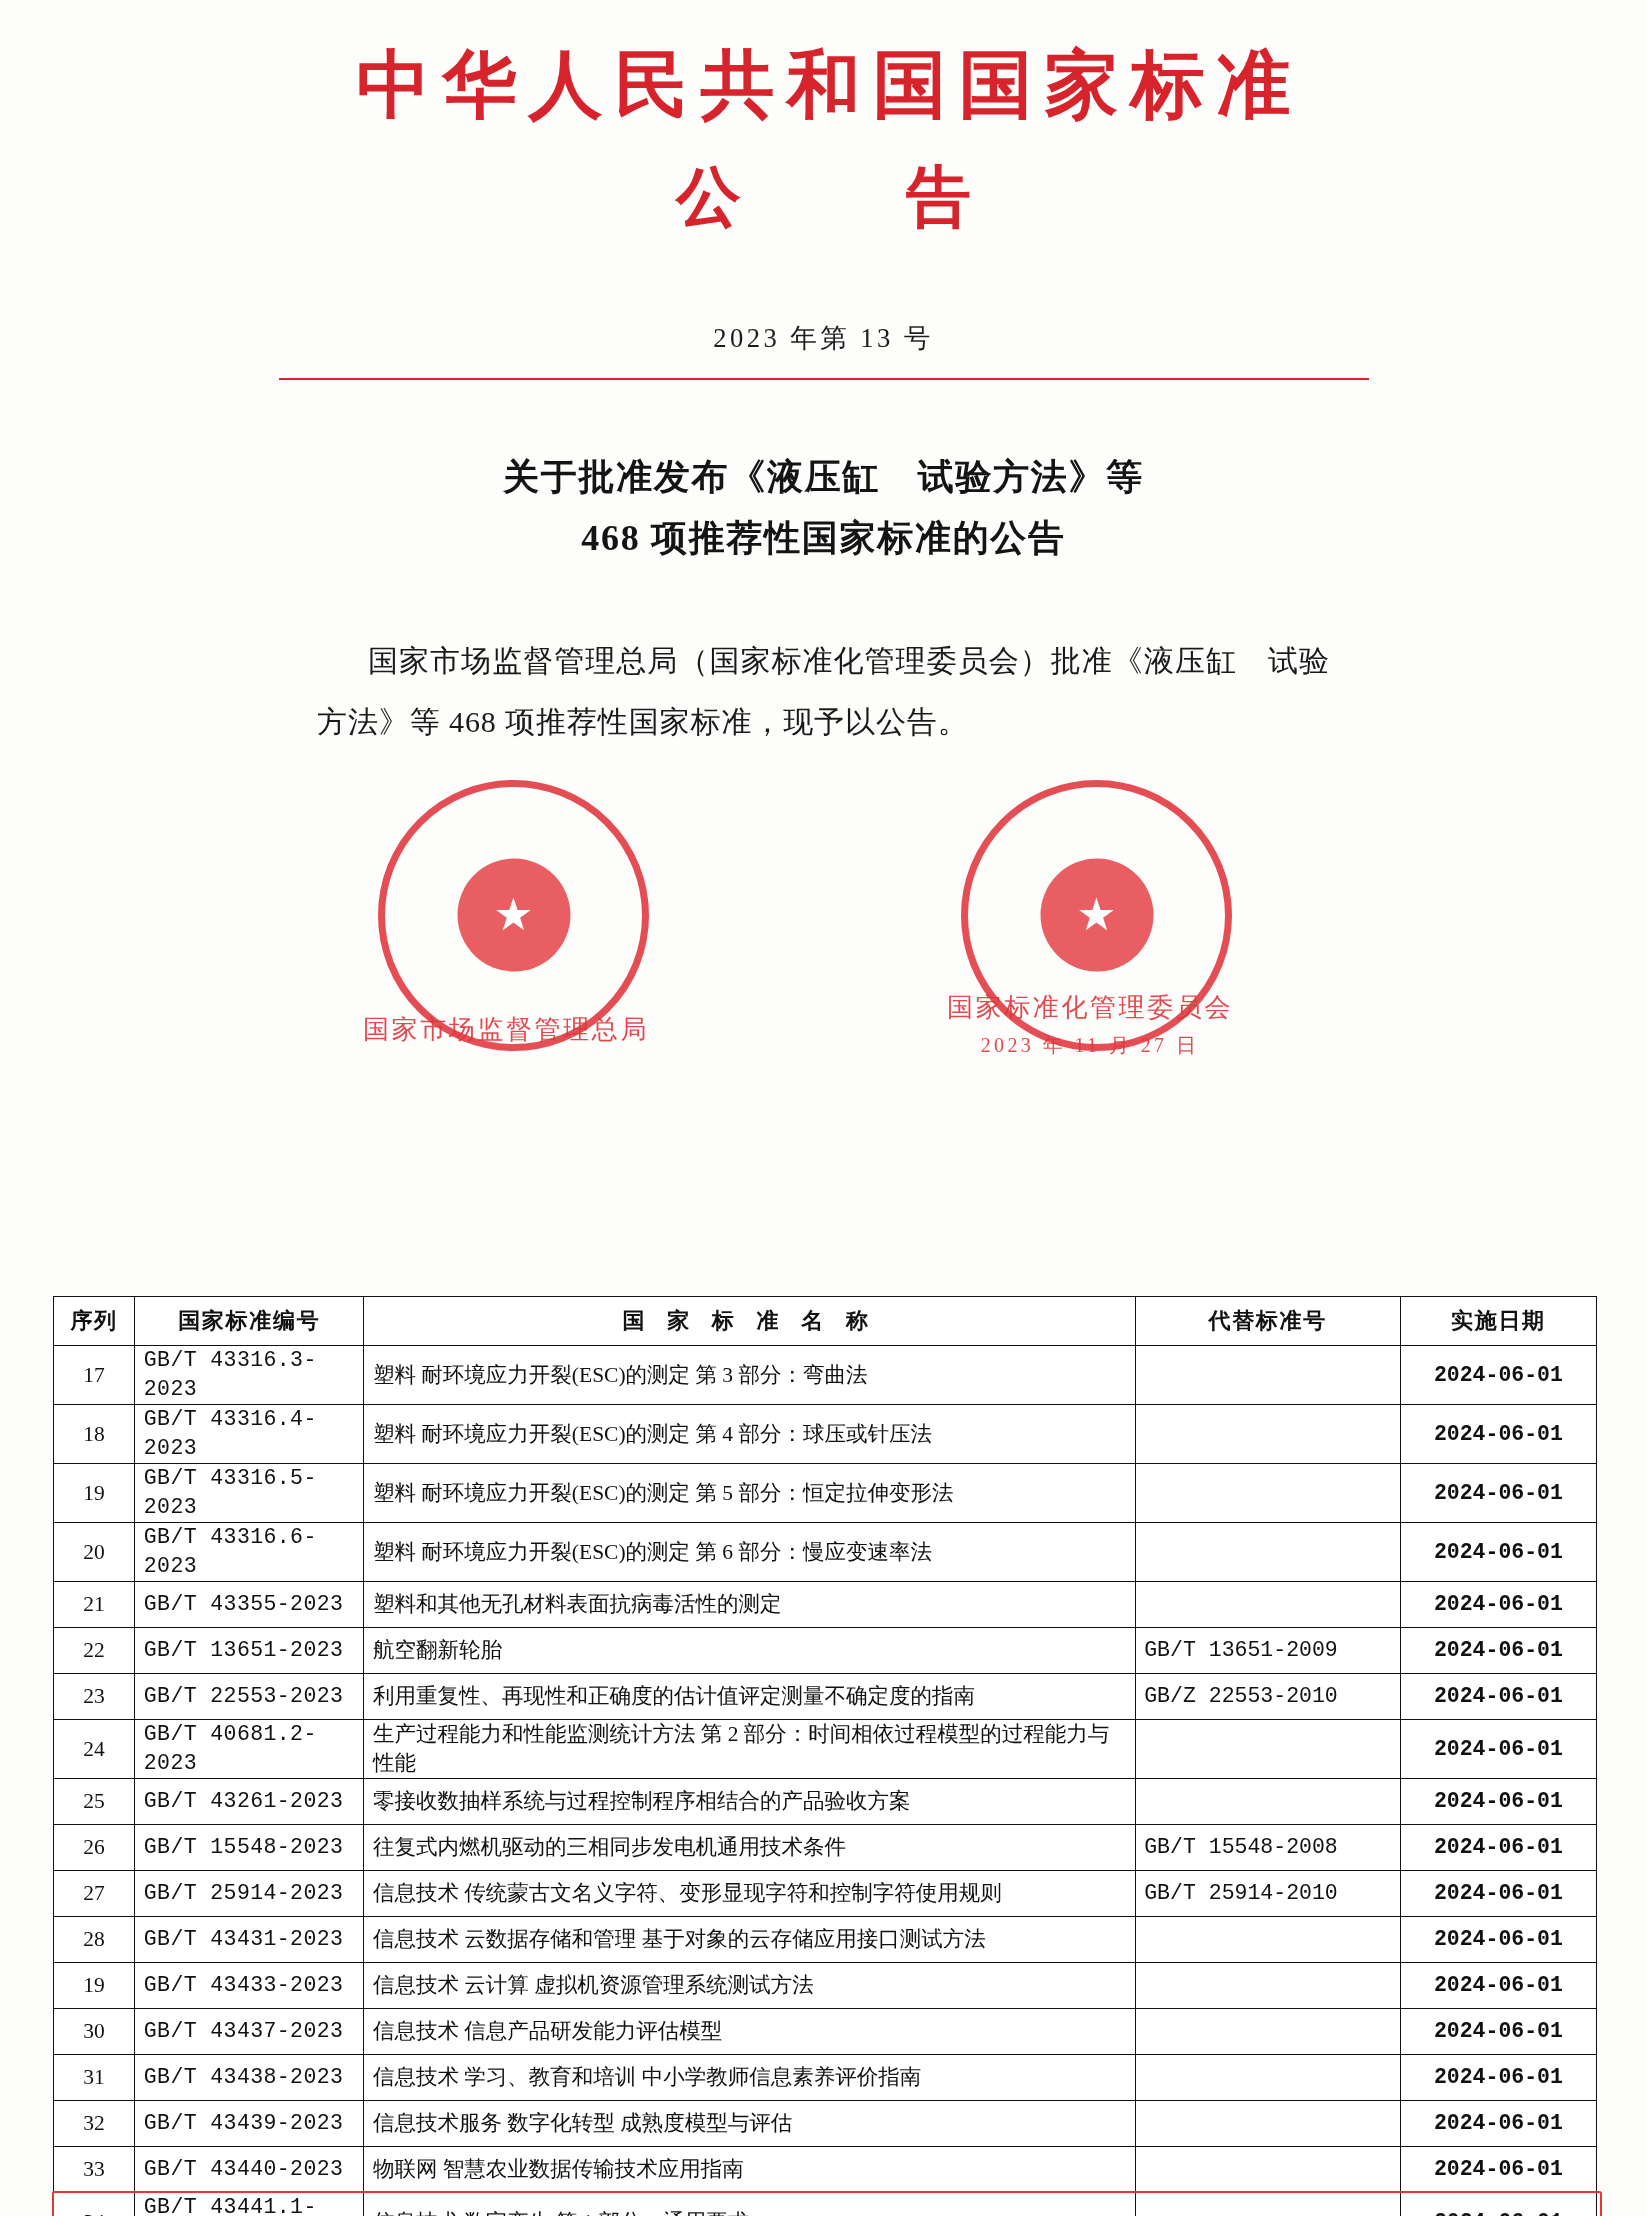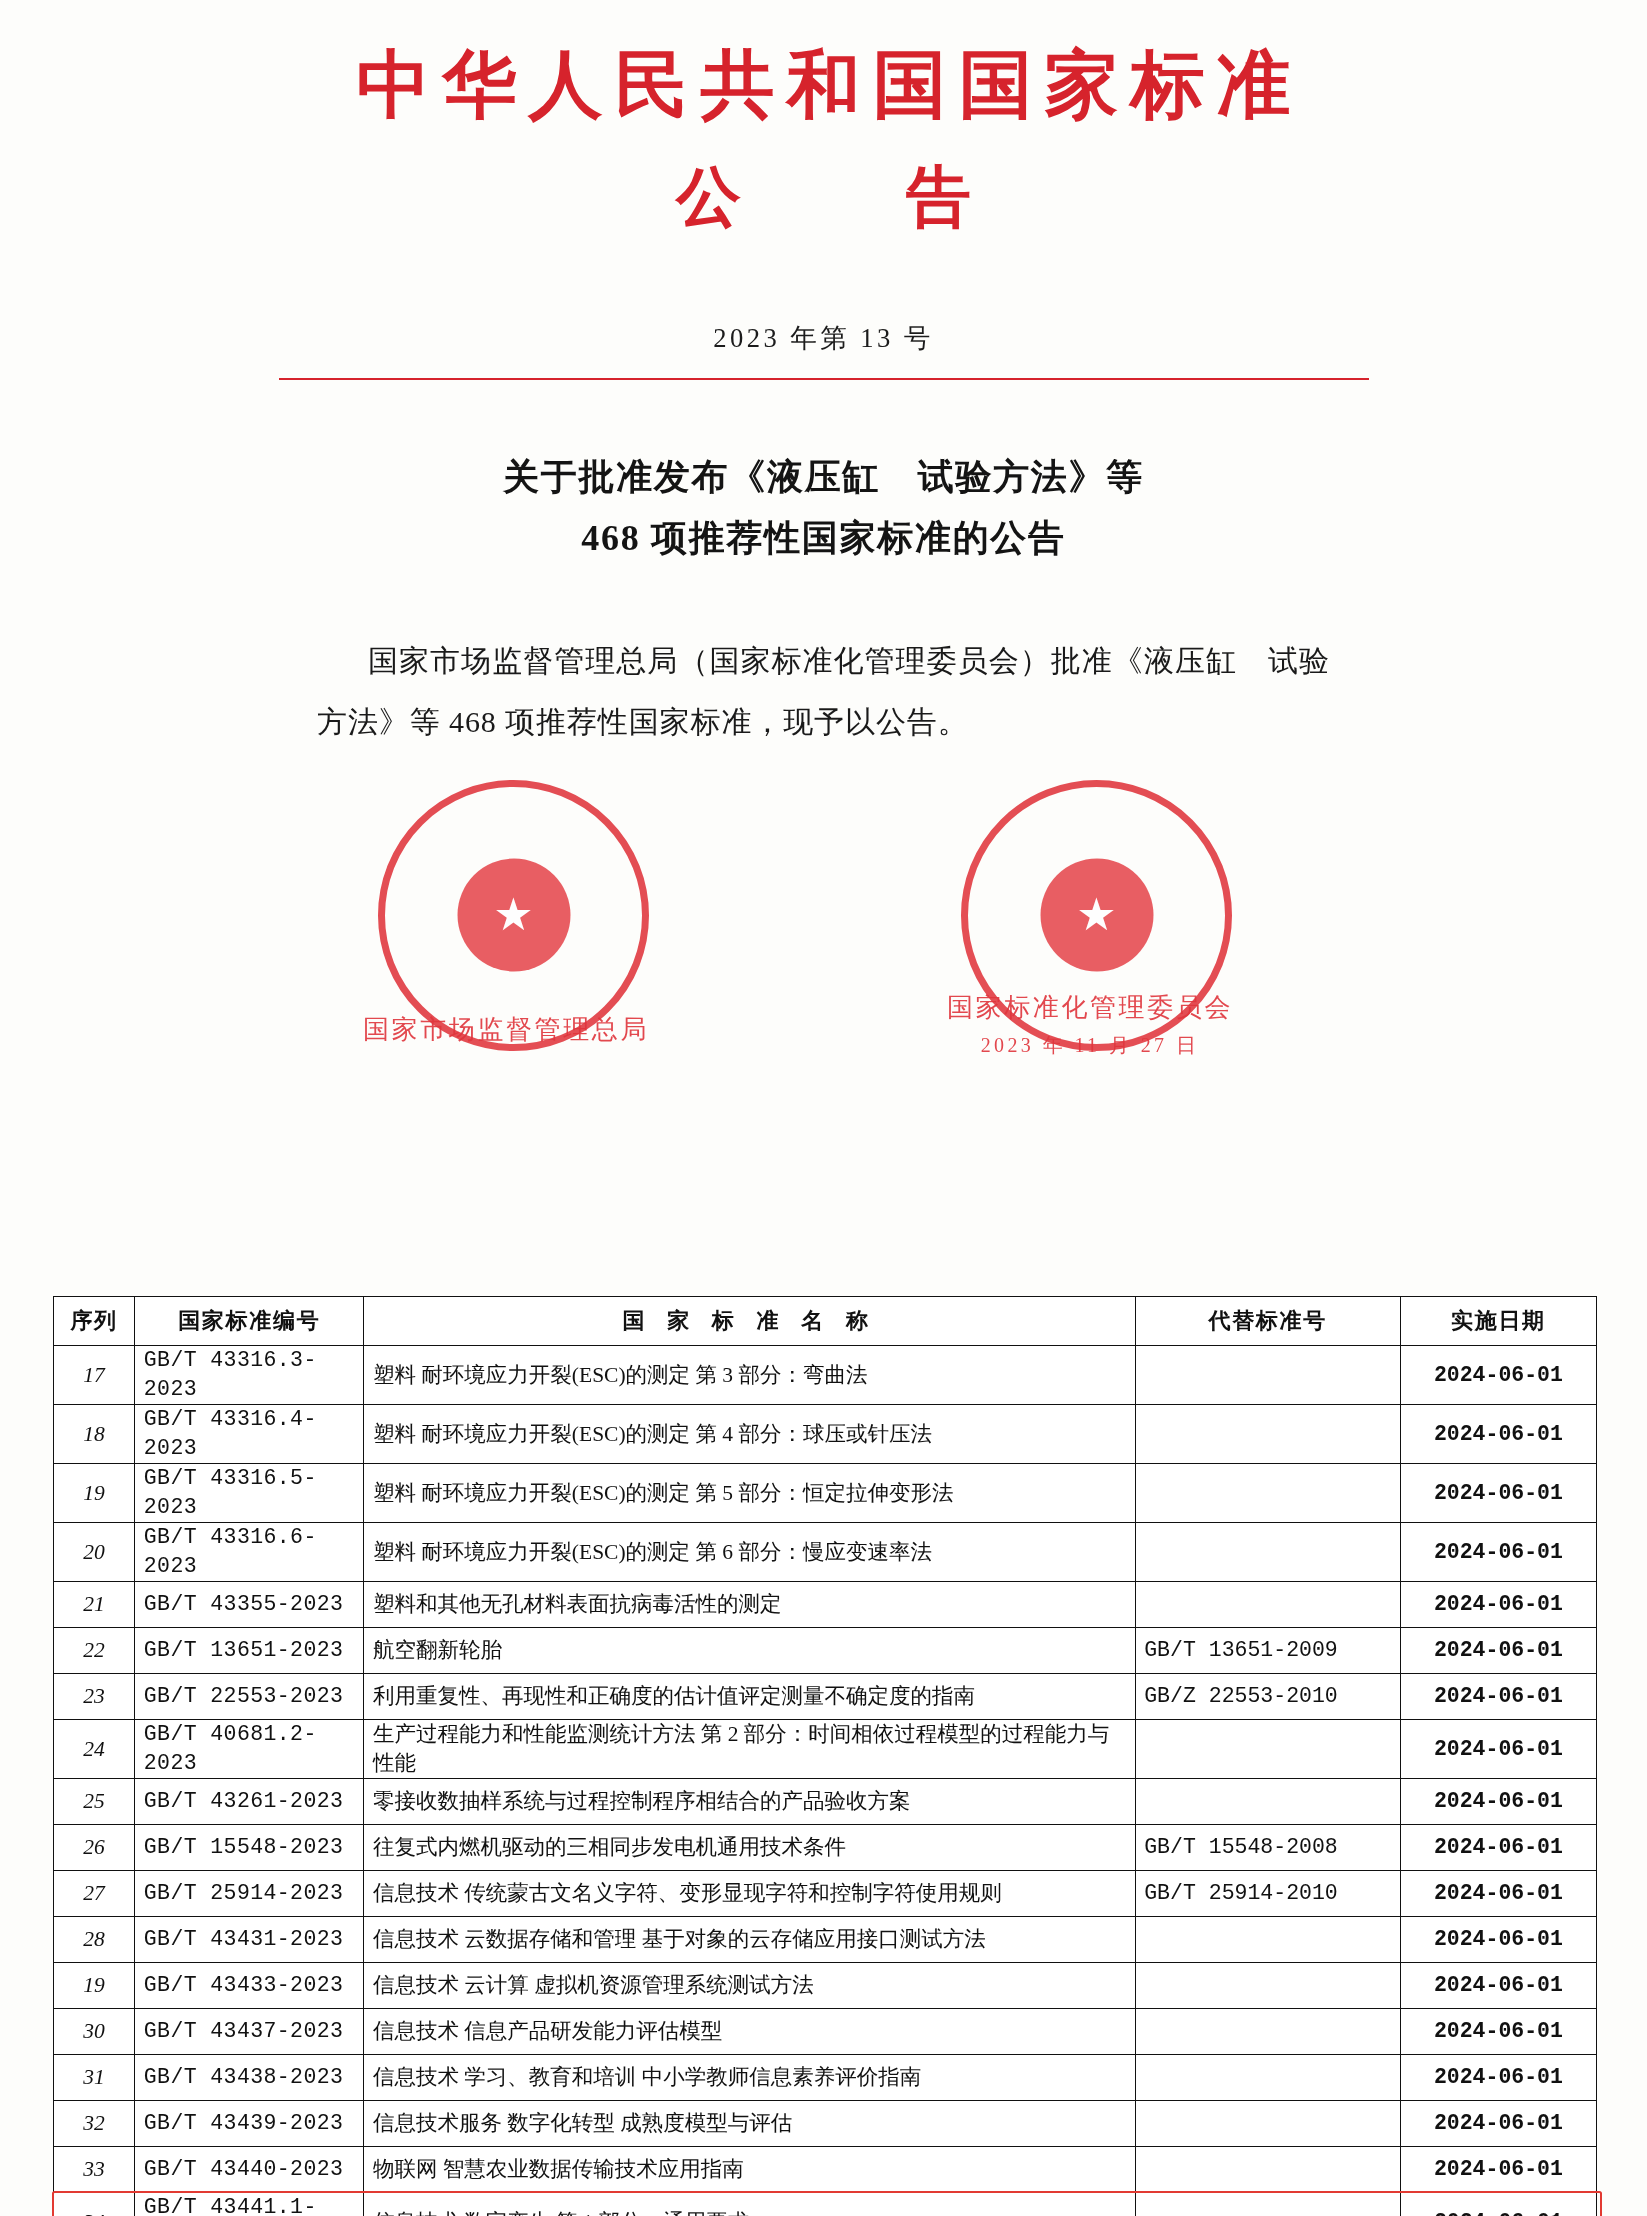--- a/index.html
+++ b/index.html
@@ -161,21 +161,21 @@
     text-align: center;
     font-weight: 700;
     height: 48px;
     letter-spacing: 1.7px;
     font-size: 22px;
   }
   table.std thead th.name-col { letter-spacing: 8.6px; }
   table.std td {
     height: 45px;
   }
-  td.c-seq { width: 63px; text-align: center; font-size: 21.5px; font-style: italic; }
+  td.c-seq { width: 63px; text-align: center; font-size: 21.5px; }
   td.c-code { width: 211px; text-align: left; padding-left: 12px; font-family: "Liberation Mono", "DejaVu Sans Mono", monospace; font-size: 20px; letter-spacing: 0.4px;}
   td.c-name { text-align: left; padding-left: 12px; }
   td.c-repl { width: 247px; text-align: left; padding-left: 12px; font-family: "Liberation Mono", "DejaVu Sans Mono", monospace; font-size: 20px; }
   td.c-date { width: 178px; text-align: center; font-family: "Liberation Mono", "DejaVu Sans Mono", monospace; font-size: 20px; font-weight: bold; }
 
   th.h-seq { width: 63px; }
   th.h-code { width: 211px; }
   th.h-repl { width: 247px; }
   th.h-date { width: 178px; }
 

